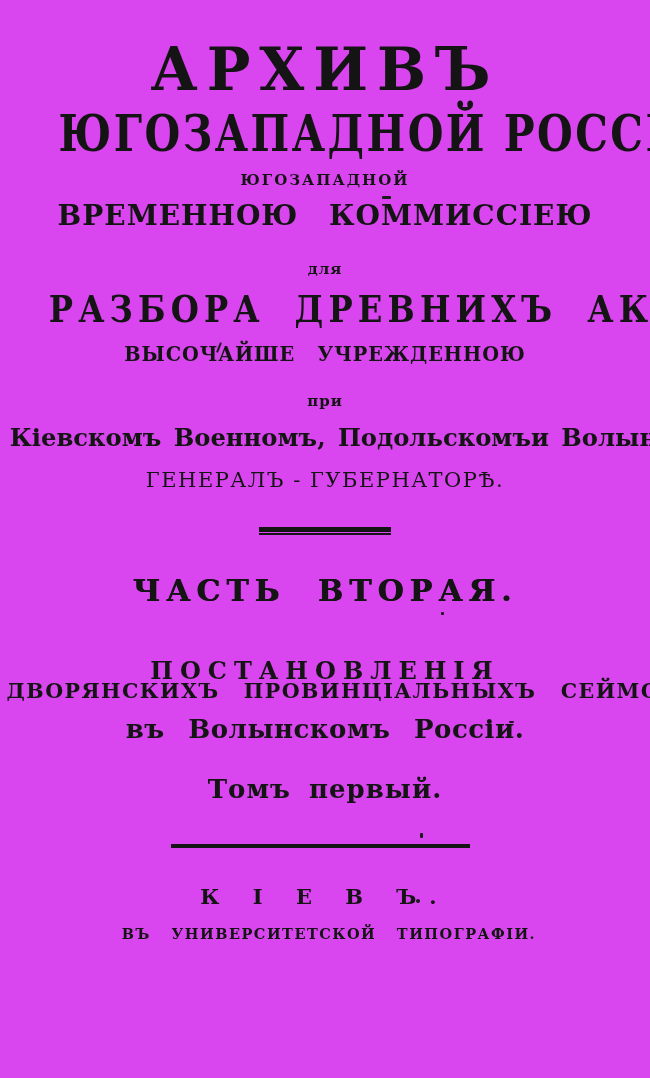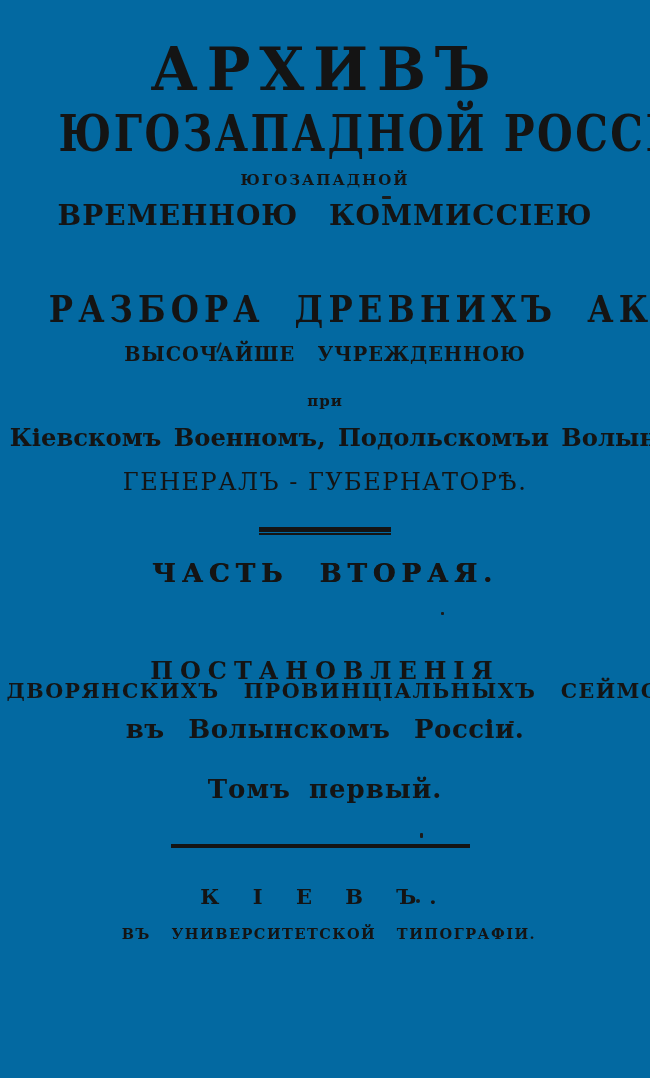--- a/index.html
+++ b/index.html
@@ -1,19 +1,19 @@
 <!DOCTYPE html>
 <html><head>
 <meta charset="utf-8">
 <style>
   html,body{margin:0;padding:0;background:#ffffff;}
   .page{
     position:relative;
     width:650px;height:1078px;
-    background:#0369a1;
+    background:#d946ef;
     overflow:hidden;
     font-family:"DejaVu Serif","Liberation Serif",serif;
     color:#111;
   }
   .line{
     position:absolute;left:0;right:0;
     text-align:center;
     white-space:nowrap;
     color:#141414;
   }
@@ -44,29 +44,29 @@
     transform:scaleX(0.92);transform-origin:center;
   }
   .t-pri{
     top:392px;font-size:15px;font-weight:bold;letter-spacing:1px;
   }
   .t-gub{
     top:423px;font-size:25px;font-weight:bold;letter-spacing:0px;word-spacing:4px;
     transform:scaleX(0.97);transform-origin:center;
   }
   .t-general{
-    top:468px;font-size:24px;font-weight:normal;letter-spacing:1.5px;
+    top:468px;font-size:21px;font-weight:normal;letter-spacing:1.5px;
   }
   .rule-double{
     position:absolute;top:527px;left:259px;width:132px;height:9px;
   }
   .rule-double .bar-thick{height:5px;background:#141414;}
   .rule-double .bar-thin{height:2px;background:#141414;margin-top:1px;}
   .t-part{
-    top:558px;font-size:26px;font-weight:900;letter-spacing:6px;word-spacing:16px;
+    top:573px;font-size:30px;font-weight:900;letter-spacing:6px;word-spacing:16px;
     text-shadow:0.6px 0 0 #141414;
   }
   .t-postanov{
     top:656px;font-size:24px;font-weight:bold;letter-spacing:7px;
   }
   .t-dvoryan{
     top:678px;font-size:21px;font-weight:bold;letter-spacing:1.5px;word-spacing:16px;
     transform:scaleX(0.98);transform-origin:center;
   }
   .t-vrossii{
@@ -98,20 +98,21 @@
 </style>
 </head>
 <body>
 
 <div class="page">
 
   <div class="line t-archiv">АРХИВЪ</div>
   <div class="line t-region">ЮГОЗАПАДНОЙ РОССІИ,</div>
   <div class="line t-izdav">ЮГОЗАПАДНОЙ</div>
   <div class="line t-commission">ВРЕМЕННОЮ КОММИССІЕЮ</div>
+  <div class="line t-dlya">для</div>
   <div class="line t-razbor">РАЗБОРА ДРЕВНИХЪ АКТОВЪ,</div>
   <div class="line t-vysoch">ВЫСОЧАЙШЕ УЧРЕЖДЕННОЮ</div>
   <div class="line t-pri">при</div>
   <div class="line t-gub">Кіевскомъ Военномъ, Подольскомъи Волынскомъ</div>
   <div class="line t-general">ГЕНЕРАЛЪ - ГУБЕРНАТОРѢ.</div>
 
   <div class="rule-double">
     <div class="bar-thick"></div>
     <div class="bar-thin"></div>
   </div>

